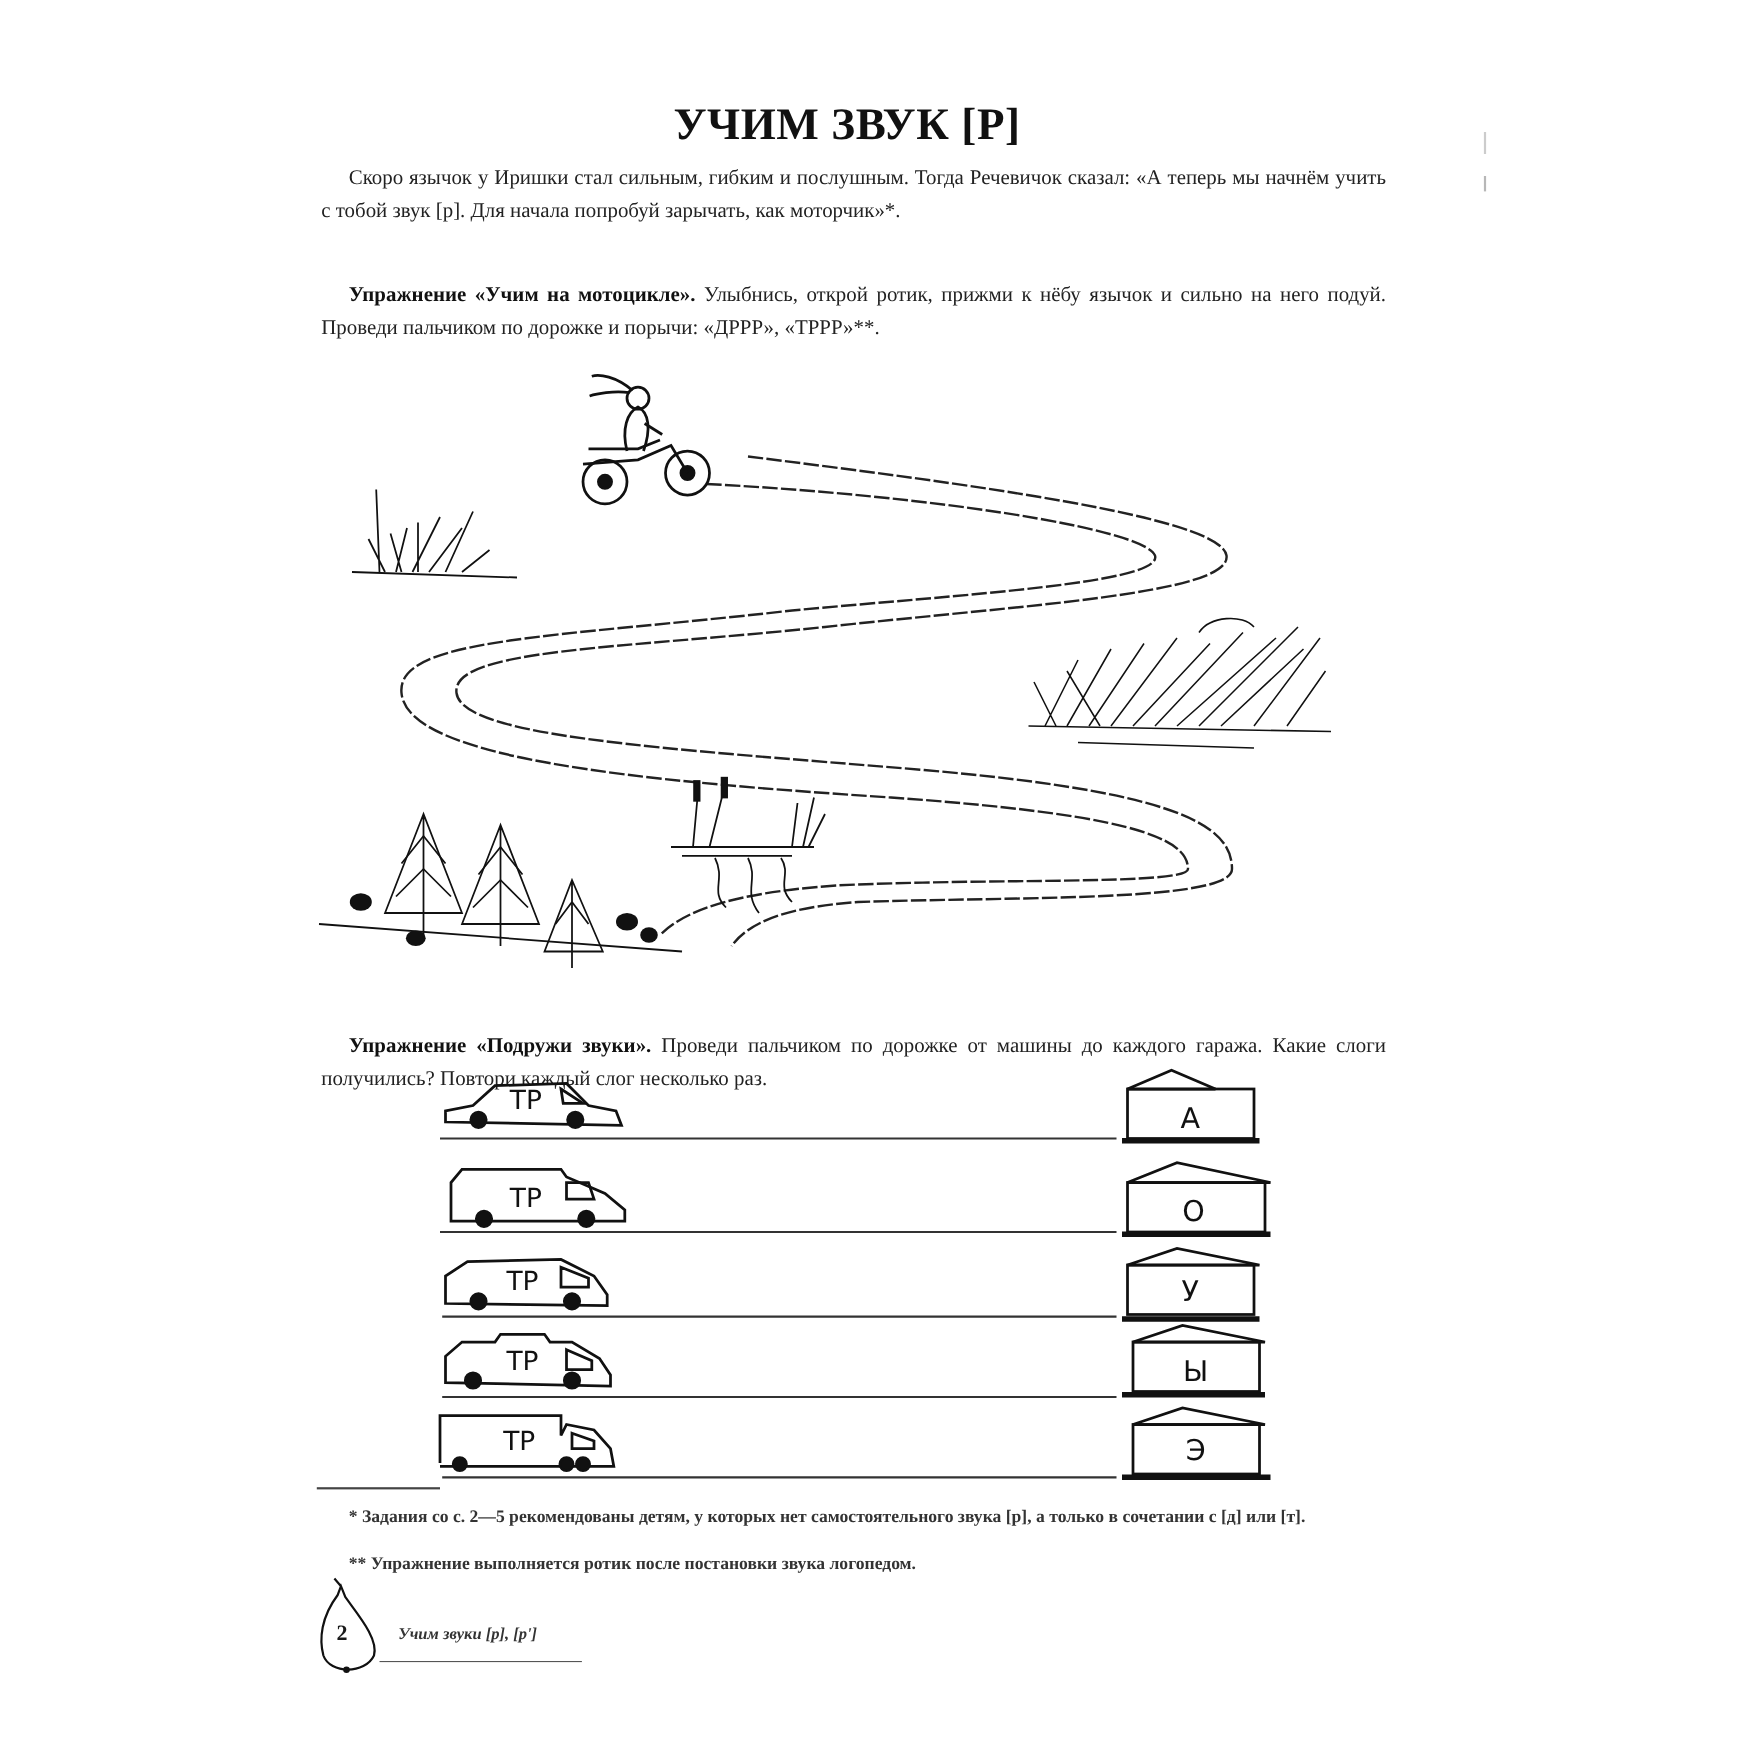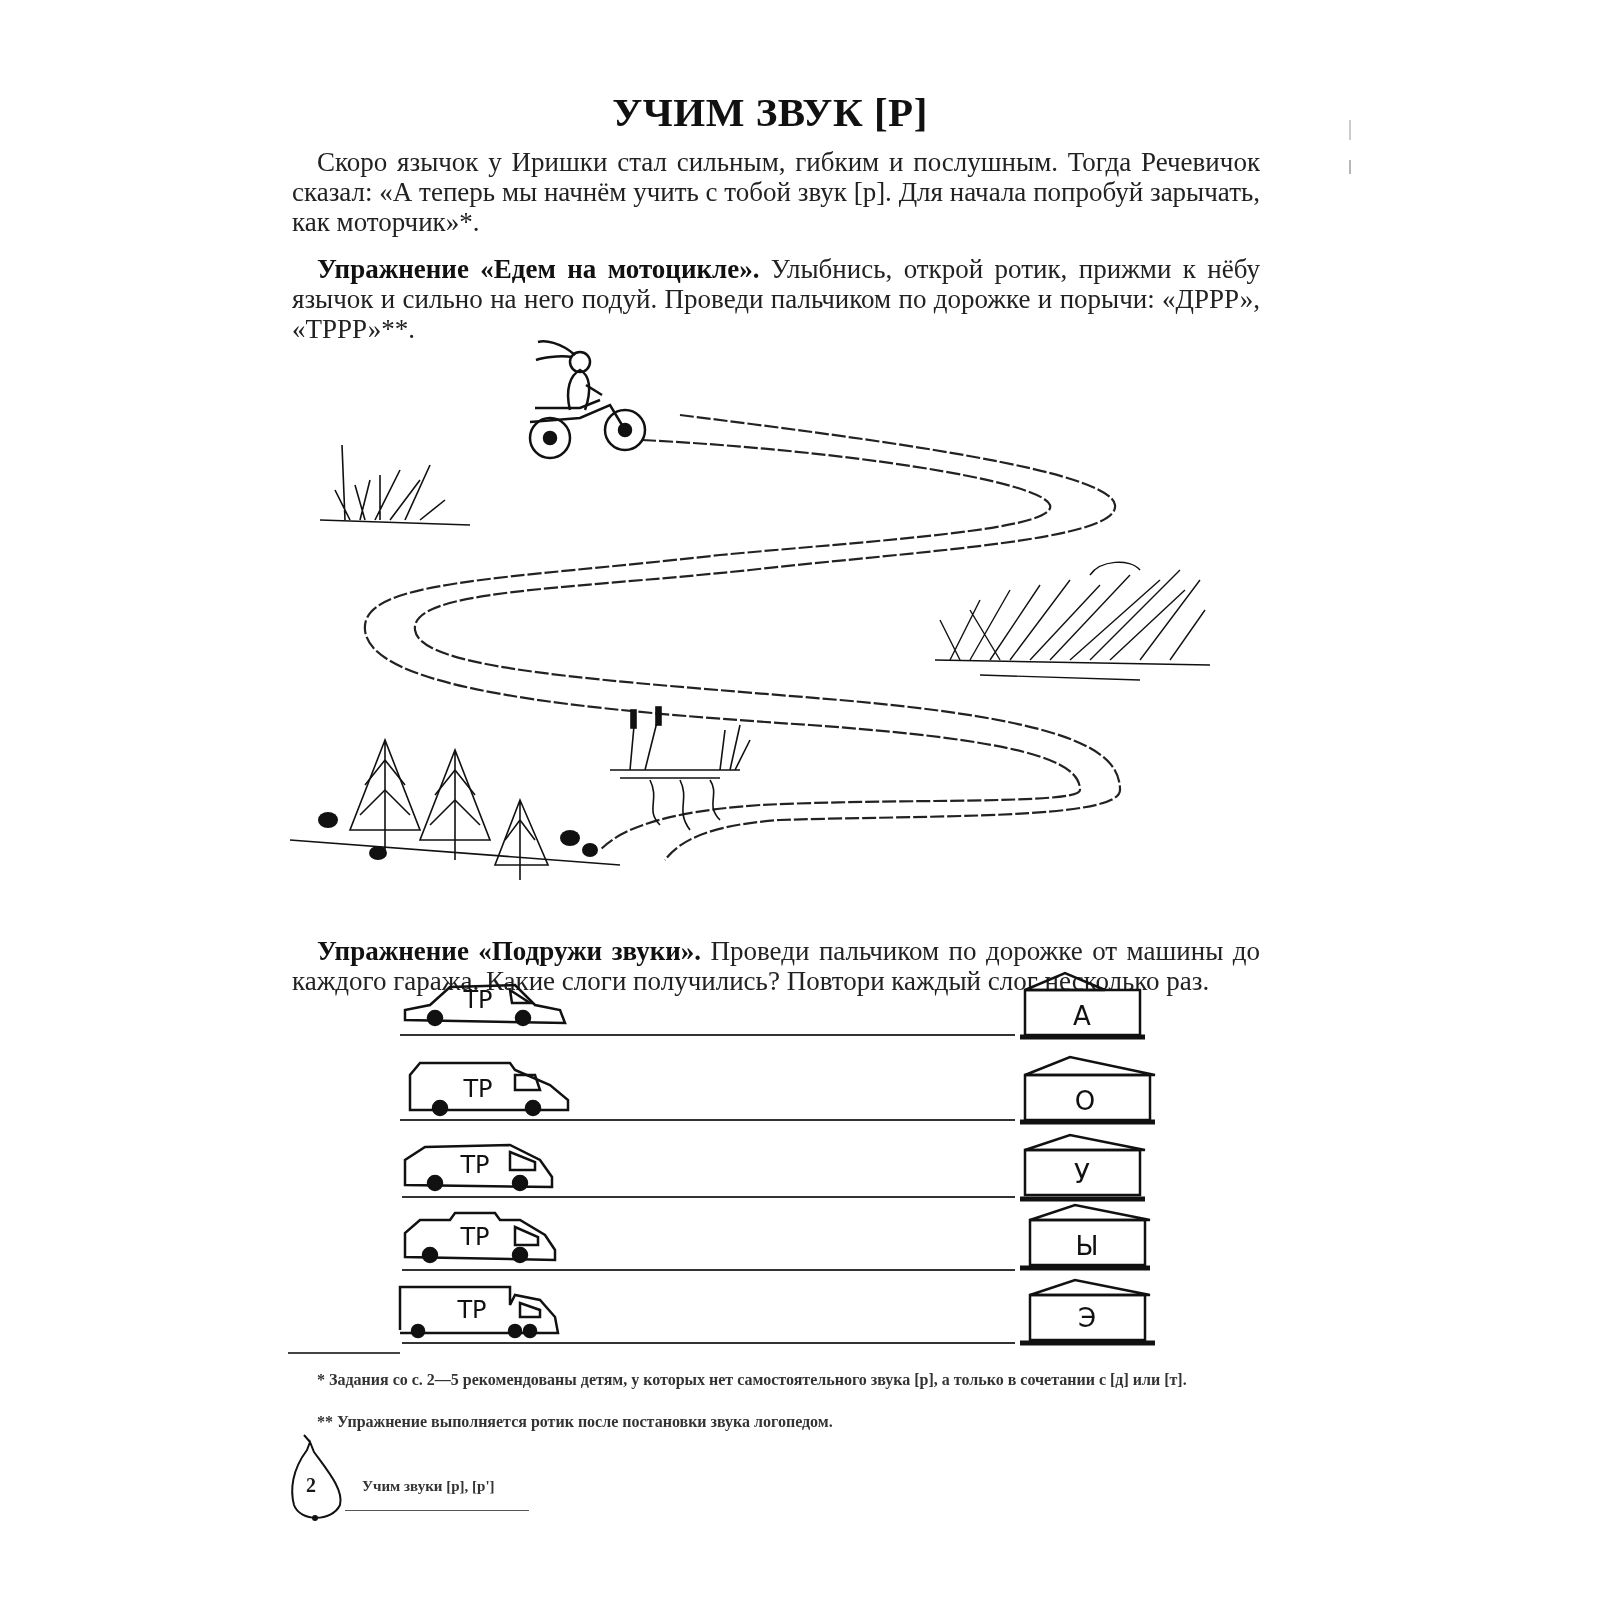--- a/index.html
+++ b/index.html
@@ -1,44 +1,44 @@
 <!DOCTYPE html>
 <html><head>
 <meta charset="utf-8">
 <style>
   html, body { margin:0; padding:0; background:#fff; }
   body { width:1600px; height:1600px; position:relative; overflow:hidden; font-family:"Liberation Serif","DejaVu Serif",serif; color:#1a1a1a; }
   .page-title { position:absolute; left:0; width:1540px; top:88px; text-align:center; font-weight:bold; font-size:41px; letter-spacing:0.5px; color:#111; }
-  .para { position:absolute; left:292px; width:968px; font-size:27px; line-height:30px; text-align:justify; color:#222; }
+  .para { position:absolute; left:292px; width:968px; font-size:19px; line-height:30px; text-align:justify; color:#222; }
   .para .indent { display:inline-block; width:25px; }
   .para b { color:#111; }
   #p1 { top:147px; }
   #p2 { top:254px; }
   #p3 { top:936px; }
   .scene { position:absolute; left:280px; top:330px; width:960px; height:560px; }
   .garages { position:absolute; left:390px; top:965px; width:790px; height:400px; }
   .fn-rule { position:absolute; left:288px; top:1352px; width:112px; height:2px; background:#444; }
   .footnote { position:absolute; left:292px; width:968px; font-size:16px; line-height:24px; color:#333; font-weight:bold; }
   #fn1 { top:1368px; }
   #fn2 { top:1410px; }
   .pear { position:absolute; left:282px; top:1430px; width:70px; height:95px; }
   .page-num { position:absolute; left:306px; top:1474px; font-size:20px; font-weight:bold; }
-  .running-head { position:absolute; left:362px; top:1478px; font-size:15px; font-weight:bold; color:#333; }
+  .running-head { position:absolute; left:362px; top:1478px; font-size:15px; font-weight:bold; color:#333;font-style:italic; }
   .footer-rule { position:absolute; left:345px; top:1510px; width:184px; height:1px; background:#555; }
   .veh-label, .garage-label { font-family:"DejaVu Sans","Liberation Sans",sans-serif; }
   .edge-mark { position:absolute; background:#999; width:2px; }
 </style>
 </head>
 <body>
 
 <div class="page-title">УЧИМ ЗВУК [Р]</div>
 
 <div class="para" id="p1"><span class="indent"></span><span>Скоро язычок у Иришки стал сильным, гибким и послушным. Тогда Речевичок сказал: «А теперь мы начнём учить с тобой звук [р]. Для начала попробуй зарычать, как моторчик»*.</span></div>
 
-<div class="para" id="p2"><span class="indent"></span><b>Упражнение «Едем на мотоцикле».</b><span> Улыбнись, открой ротик, прижми к нёбу язычок и сильно на него подуй. Проведи пальчиком по дорожке и порычи: «ДРРР», «ТРРР»**.</span></div>
+<div class="para" id="p2"><span class="indent"></span><b>Упражнение «Учим на мотоцикле».</b><span> Улыбнись, открой ротик, прижми к нёбу язычок и сильно на него подуй. Проведи пальчиком по дорожке и порычи: «ДРРР», «ТРРР»**.</span></div>
 
 <svg class="scene" viewBox="0 0 960 560">
 
   <g fill="none" stroke="#222" stroke-width="2.2" stroke-dasharray="14 3">
     <path d="M400 85 C 600 110, 830 140, 835 175 C 840 210, 650 220, 470 240 C 280 260, 130 260, 135 300 C 140 340, 320 350, 560 370 C 790 390, 840 420, 840 460 C 840 490, 650 485, 500 490 C 430 495, 400 510, 385 530"></path>
     <path d="M362 110 C 560 120, 760 150, 770 175 C 778 200, 600 210, 440 225 C 220 250, 80 250, 85 300 C 90 360, 300 380, 530 395 C 740 410, 800 430, 800 460 C 800 475, 620 468, 480 475 C 380 482, 340 500, 320 520"></path>
   </g>
 
   <g stroke="#111" stroke-width="2.5" fill="none">
     <circle cx="270" cy="108" r="20"></circle>

